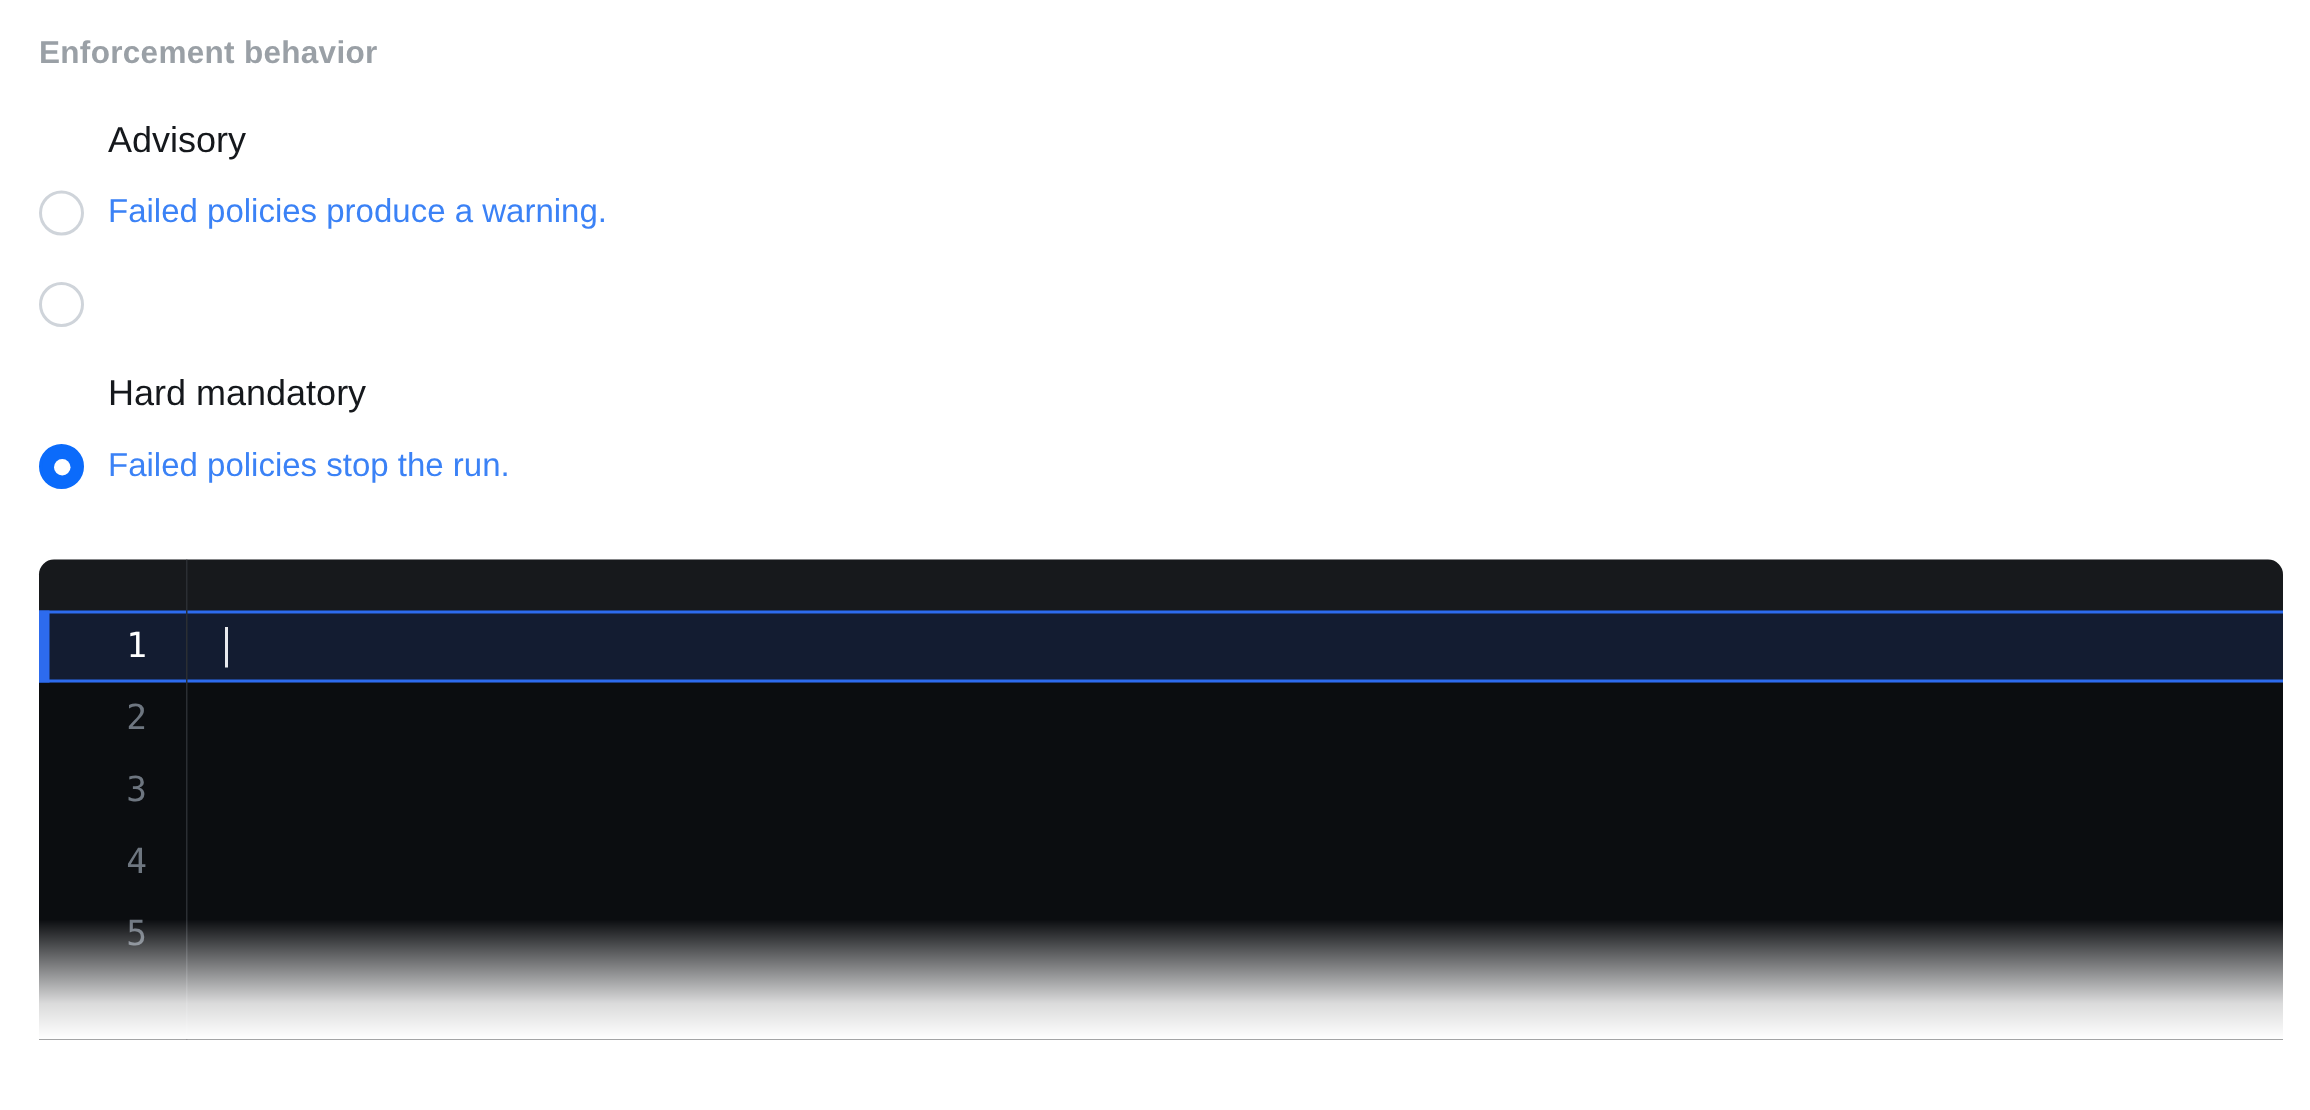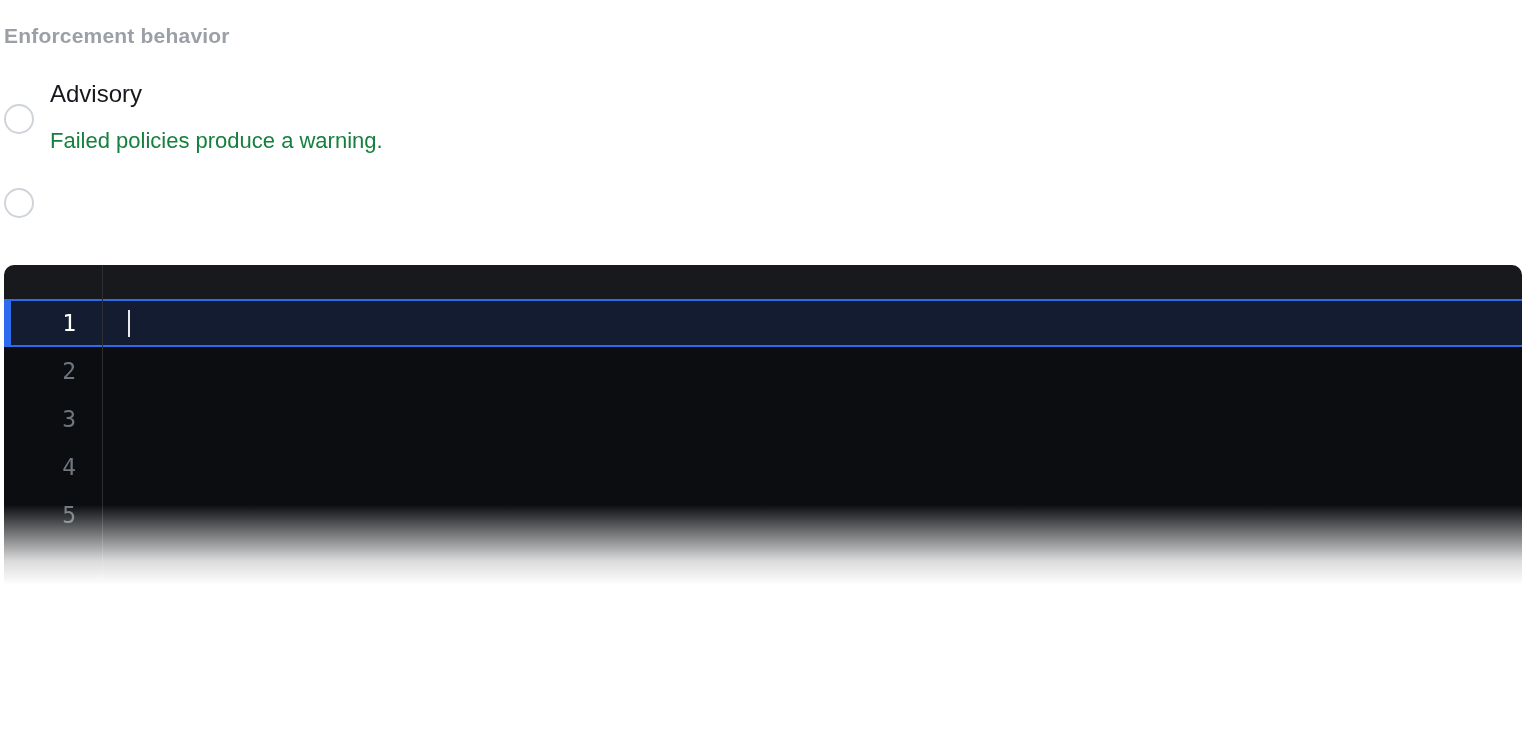--- a/index.html
+++ b/index.html
@@ -1,33 +1,33 @@
 <!DOCTYPE html>
 <html><head>
 <meta charset="utf-8">
 <style>
   * { margin:0; padding:0; box-sizing:border-box; }
   html,body { width:1540px; height:740px; overflow:hidden; background:#ffffff;
               font-family:"Liberation Sans", sans-serif; }
-  .page { padding:22px 18px 0 4px; }
+  .page { padding:22px 18px 0 26px; }
 
   
   .field-label { color:#9aa0a6; font-size:21px; font-weight:600; line-height:28px;
                  margin-bottom:28px; letter-spacing:.2px; }
 
   
-  .radio-option { display:flex; align-items:center; margin-bottom:29px; cursor:pointer; }
+  .radio-option { display:flex; align-items:flex-end; margin-bottom:29px; cursor:pointer; }
   .radio { width:30px; height:30px; border-radius:50%; border:2px solid #cfd4da;
            background:#fff; flex:none; margin-top:2px; position:relative; }
   .radio-option.selected .radio { border-color:#0b6bfb; background:#0b6bfb; }
   .radio-option.selected .radio::after { content:""; position:absolute; inset:0; margin:auto;
            width:11px; height:11px; border-radius:50%; background:#fff; }
   .radio-texts { margin-left:16px; }
   .radio-label { font-size:24px; color:#15181c; line-height:32px; }
-  .radio-desc  { font-size:22px; color:#15803d; line-height:32px; margin-top:15px; }
+  .radio-desc  { font-size:22px; color:#3b82f6; line-height:32px; margin-top:15px; }
 
   
   .code-editor { position:relative; margin-top:47px; height:320px; background:#0b0d10;
                  border-radius:10px 10px 0 0; overflow:hidden;
                  font-family:"DejaVu Sans Mono", monospace; }
   .editor-top-spacer { height:34px; background:rgba(255,255,255,0.05); }
   .editor-line { display:flex; align-items:center; height:48px; position:relative; }
   .editor-line .gutter { width:98px; flex:none; text-align:right; padding-right:26px;
                  font-size:23px; color:#6e7680; }
   .editor-line .line-content { flex:1; font-size:24px; color:#e8eaed; display:flex; align-items:center; }
@@ -56,20 +56,27 @@
       <span class="radio-texts">
         <span class="radio-label">Advisory</span>
         <div class="radio-desc">Failed policies produce a warning.</div>
       </span>
     </div>
 
     <div class="radio-option">
       <span class="radio"></span>
     </div>
 
+    <div class="radio-option selected">
+      <span class="radio"></span>
+      <span class="radio-texts">
+        <span class="radio-label">Hard mandatory</span>
+        <div class="radio-desc">Failed policies stop the run.</div>
+      </span>
+    </div>
 
   </div>
 
   <div class="code-editor">
     <div class="editor-top-spacer"></div>
     <div id="editor-lines">
         <div class="editor-line active">
           <span class="gutter">1</span>
           <span class="line-content">
             <span class="cursor"></span>

